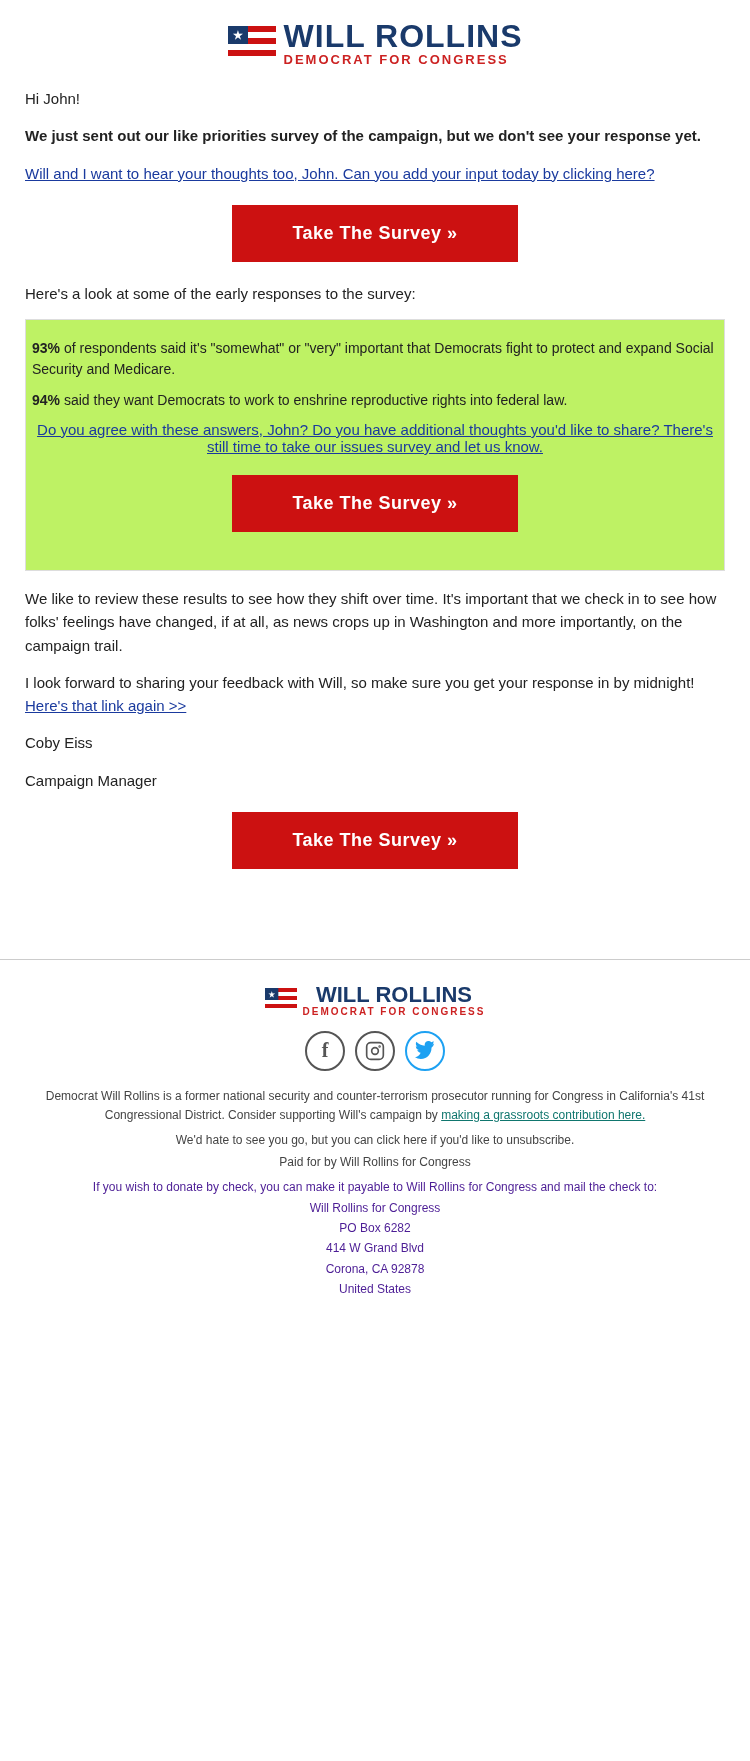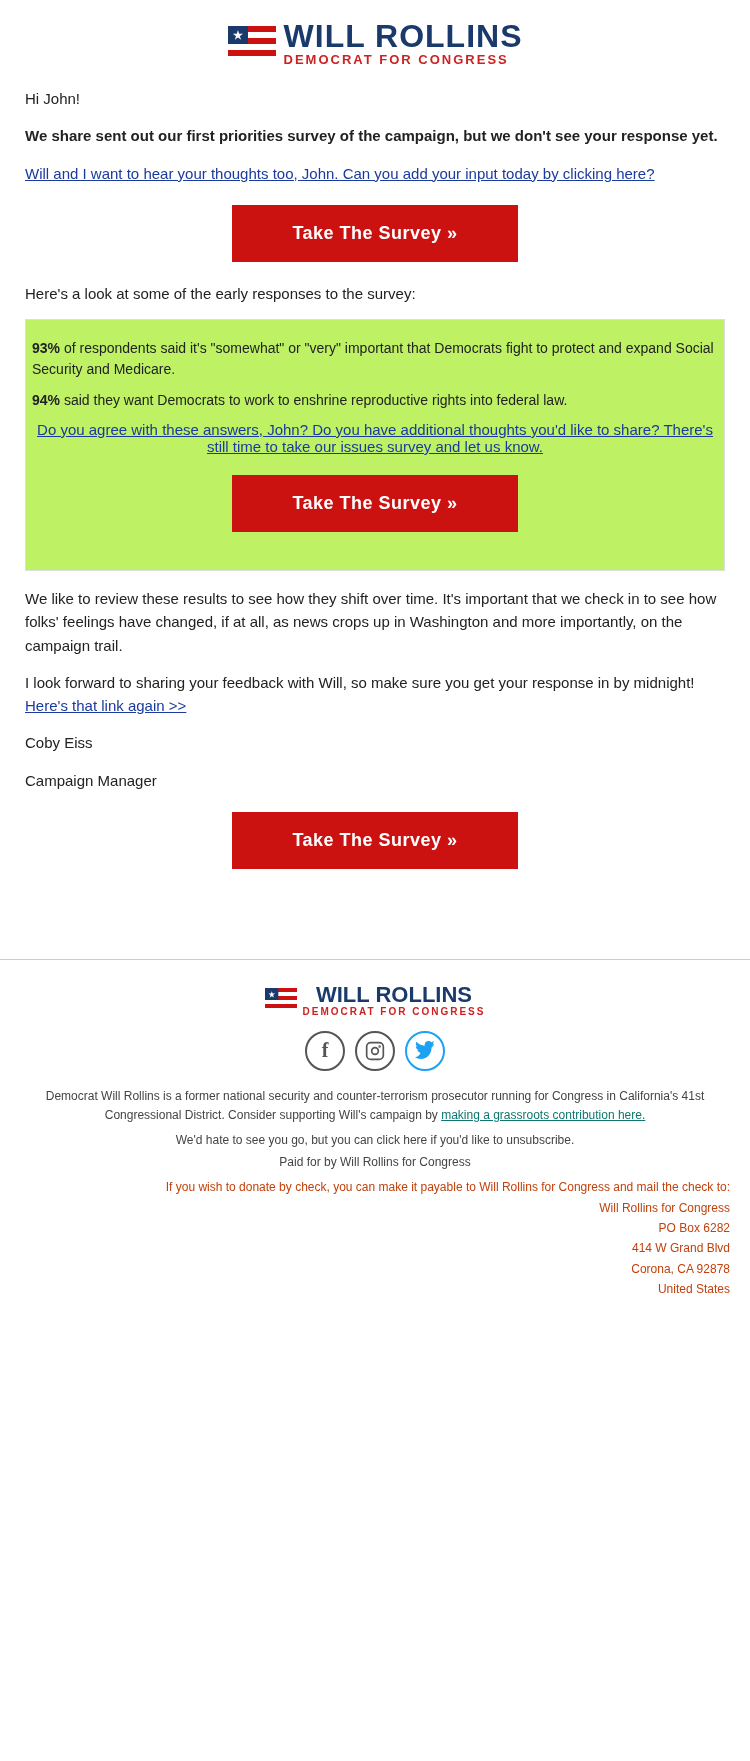--- a/index.html
+++ b/index.html
@@ -163,23 +163,22 @@
       color: #1a3a9e;
       text-decoration: underline;
     }
     .paid-for {
       font-size: 12px;
       color: #444;
       margin-bottom: 8px;
     }
     .check-info {
       font-size: 12px;
-      color: #c2410c;
+      color: #4c1d95;
       line-height: 1.7;
-      text-align: right;
     }
     .spacer {
       height: 60px;
     }
   </style>
 </head>
 <body>
 
 <div class="email-container">
 
@@ -203,21 +202,21 @@
     </div>
   </div>
 
   <div class="content">
 
     <p>Hi John!</p>
 
 
 
     <p>
-      <span class="bold-text">We share sent out our first priorities survey of the campaign, but we don't see your response yet.</span>
+      <span class="bold-text">We just sent out our like priorities survey of the campaign, but we don't see your response yet.</span>
     </p>
 
     <p>
       <a class="link-text" href="#">Will and I want to hear your thoughts too, John. Can you add your input today by clicking here?</a>
     </p>
 
     <div class="survey-btn-wrap">
       <button class="survey-btn">Take The Survey »</button>
     </div>
 

